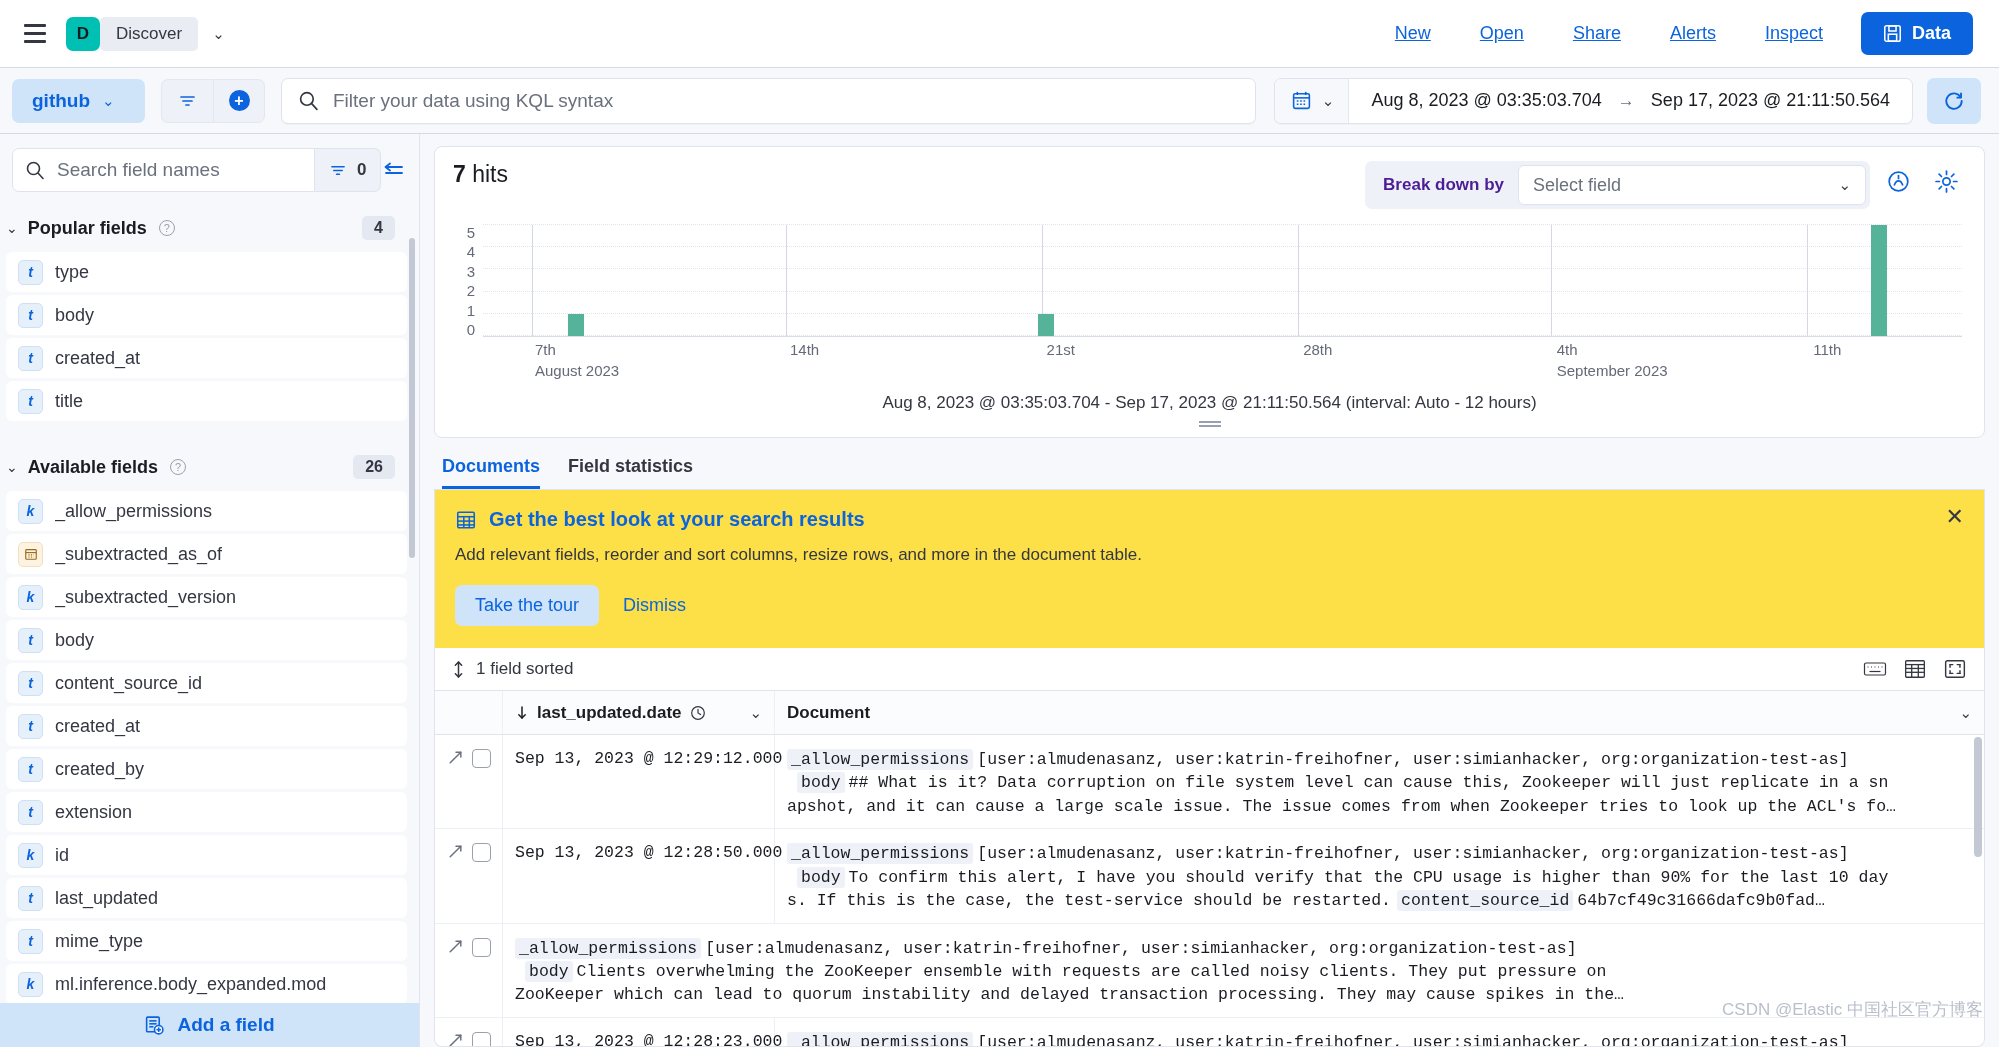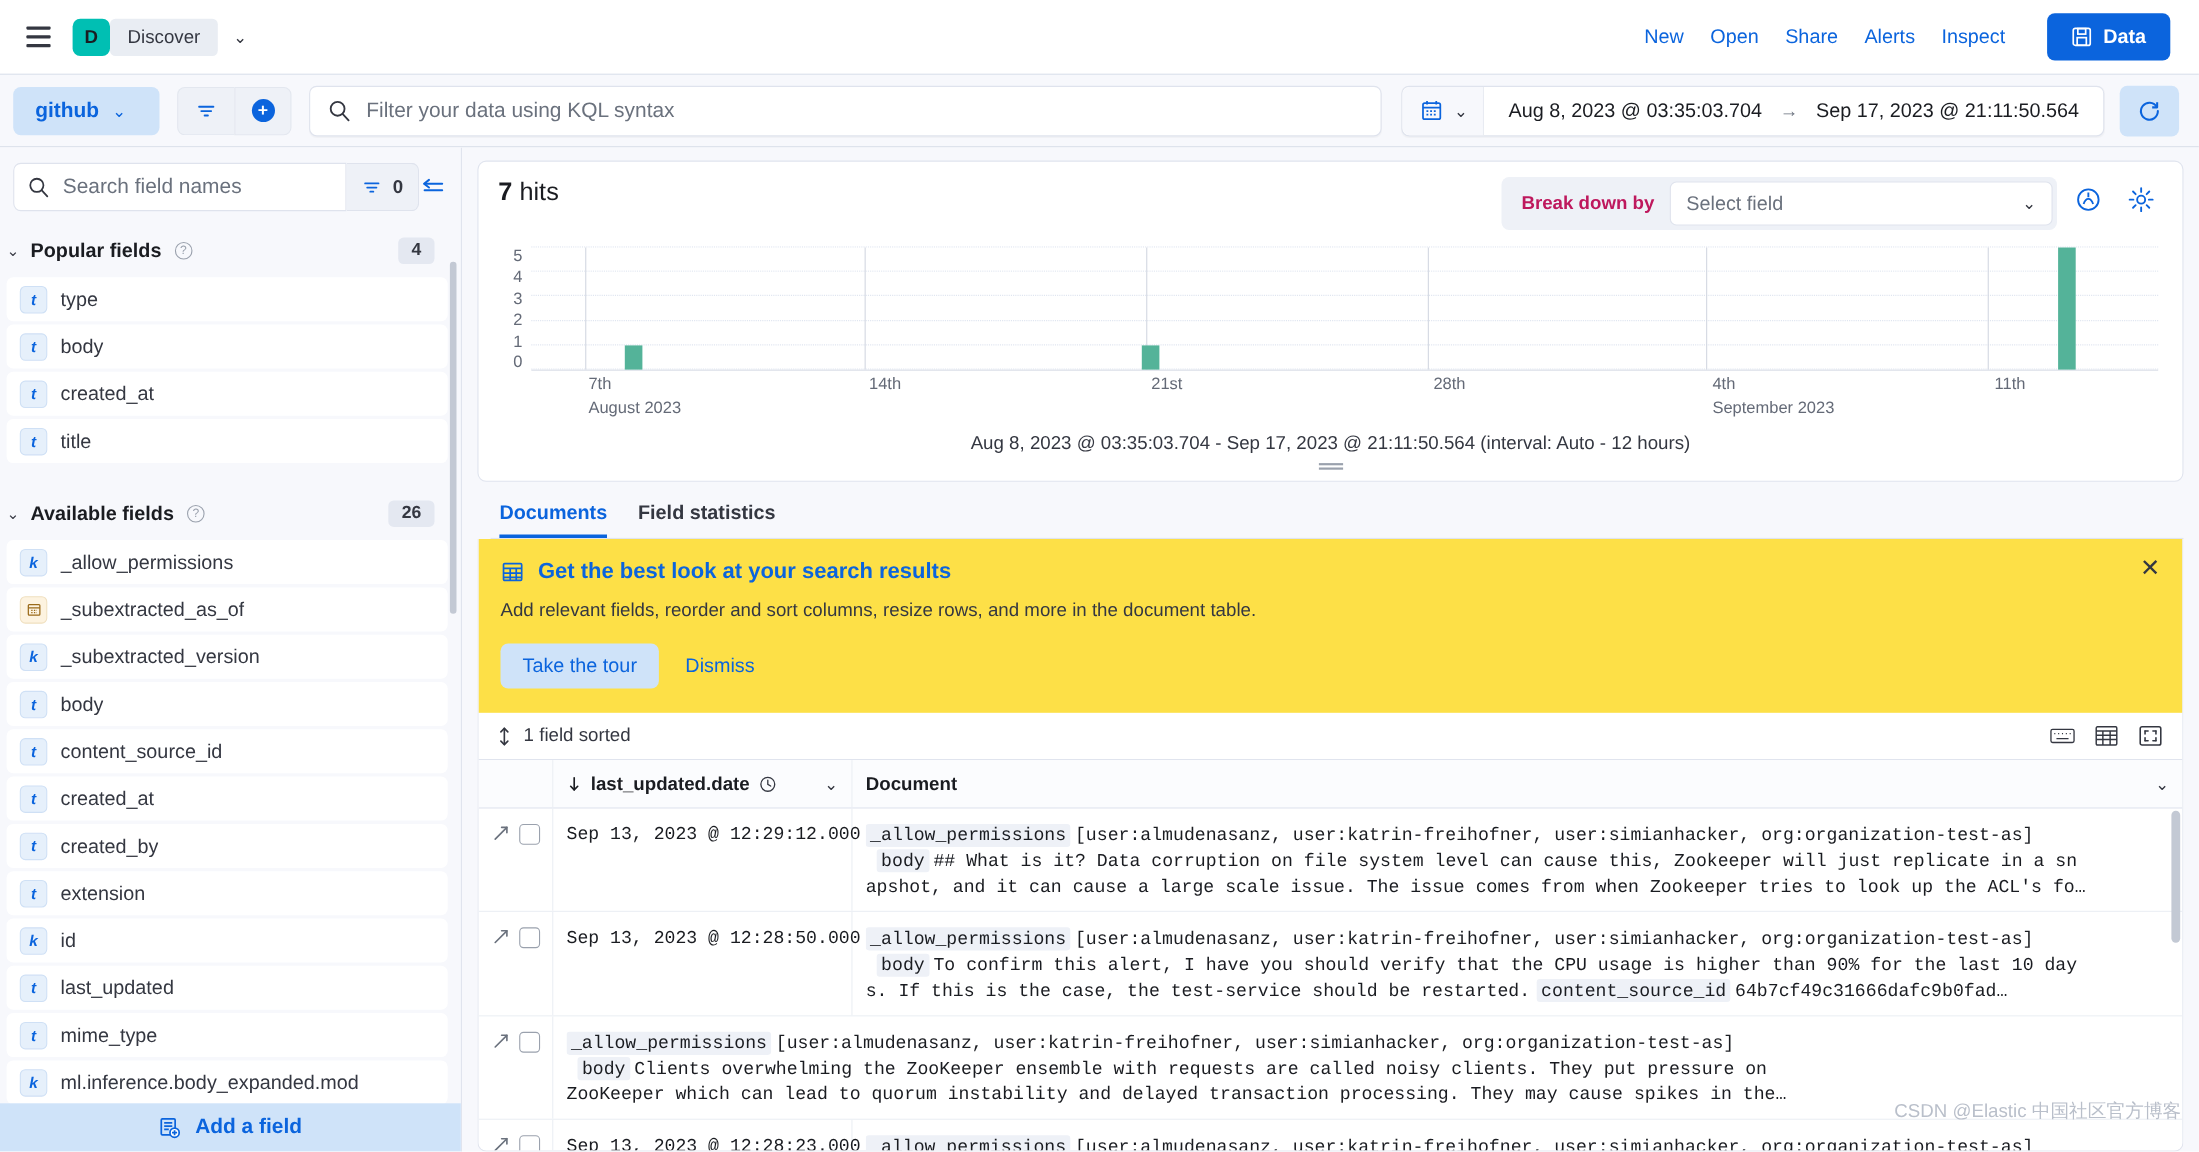--- a/index.html
+++ b/index.html
@@ -30,22 +30,22 @@
   }
   .breadcrumb-chip {
     padding: 7px 16px;
     background: #e9edf3; border-radius: 5px;
     font-size: 17px; color: #343741; font-weight: 400;
     cursor: pointer;
   }
   .chev-small { margin-left: 14px; color: #343741; font-size: 15px; cursor: pointer; }
   .topnav-spacer { flex: 1; }
   .nav-link {
-    color: #0b64dd; font-size: 18px; margin-left: 24px;
-    cursor: pointer; white-space: nowrap;
+    color: #0b64dd; font-size: 18px; margin-left: 49px;
+    cursor: pointer; white-space: nowrap; text-decoration: underline;
   }
   .save-btn {
     margin-left: 38px;
     background: #0b64dd; color: #fff;
     border-radius: 7px; padding: 11px 22px;
     font-size: 18px; font-weight: 600;
     display: flex; align-items: center; gap: 10px;
     cursor: pointer;
   }
   .save-icon { width: 19px; height: 19px; display: inline-block; }
@@ -185,21 +185,21 @@
     background: #fff; border: 1px solid #e0e4ee; border-radius: 8px;
     padding: 14px 18px 6px 18px; position: relative; flex: 0 0 auto;
   }
   .hist-head { display: flex; align-items: flex-start; }
   .hits { font-size: 23px; color: #1a1c21; }
   .hits b { font-weight: 700; }
   .breakdown {
     margin-left: auto; display: flex; align-items: center;
     background: #eef1f7; border-radius: 7px; padding: 4px;
   }
-  .bd-label { font-size: 17px; font-weight: 700; color: #be185d; padding: 0 14px; }
+  .bd-label { font-size: 17px; font-weight: 700; color: #4c1d95; padding: 0 14px; }
   .bd-select {
     background: #fff; border: 1px solid #dfe3ed; border-radius: 6px;
     height: 40px; width: 348px; display: flex; align-items: center;
     padding: 16px 14px; font-size: 18px; color: #6a717d; cursor: pointer;
   }
   .bd-select .cv { margin-left: auto; color: #343741; font-size: 15px; }
   .icon-btn { width: 40px; height: 40px; display: flex; align-items: center; justify-content: center; cursor: pointer; margin-left: 8px; }
 
   .chart-area { position: relative; height: 112px; margin: 16px 0 0 0; }
   .y-axis {
@@ -215,21 +215,21 @@
   .vline { position: absolute; top: 0; bottom: 0; width: 1px; background: #d3d8e2; }
   .bar { position: absolute; bottom: 0; width: 16px; background: #54b399; }
   .x-axis { position: relative; height: 52px; margin-left: 30px; }
   .x-tick { position: absolute; top: 4px; font-size: 15px; color: #646a77; white-space: nowrap; }
   .x-tick .sub { display: block; margin-top: 4px; }
   .range-caption { text-align: center; font-size: 17px; color: #343741; padding: 4px 0 8px 0; }
   .grip { display:flex; justify-content:center; padding-bottom: 4px; }
   .grip span { display:block; width: 22px; height: 0; border-top: 2px solid #9aa1ad; border-bottom: 2px solid #9aa1ad; height: 6px; }
 
   
-  .tabs { display: flex; gap: 28px; padding: 14px 8px 0 8px; border-bottom: 1px solid #e0e4ee; background: transparent; margin-left: 12px; }
+  .tabs { display: flex; gap: 28px; padding: 14px 8px 0 8px; border-bottom: 1px solid #e0e4ee; background: transparent; }
   .tab { font-size: 18px; font-weight: 600; color: #343741; padding: 4px 0 12px 0; cursor: pointer; }
   .tab.active { color: #0b64dd; box-shadow: inset 0 -3px 0 #0b64dd; }
 
   
   .doc-panel {
     flex: 1; background: #fff; border: 1px solid #e0e4ee; border-top: none;
     border-radius: 0 0 8px 8px; display: flex; flex-direction: column; overflow: hidden;
   }
   .callout { background: #fde047; padding: 18px 20px 22px 20px; position: relative; }
   .callout-title {

